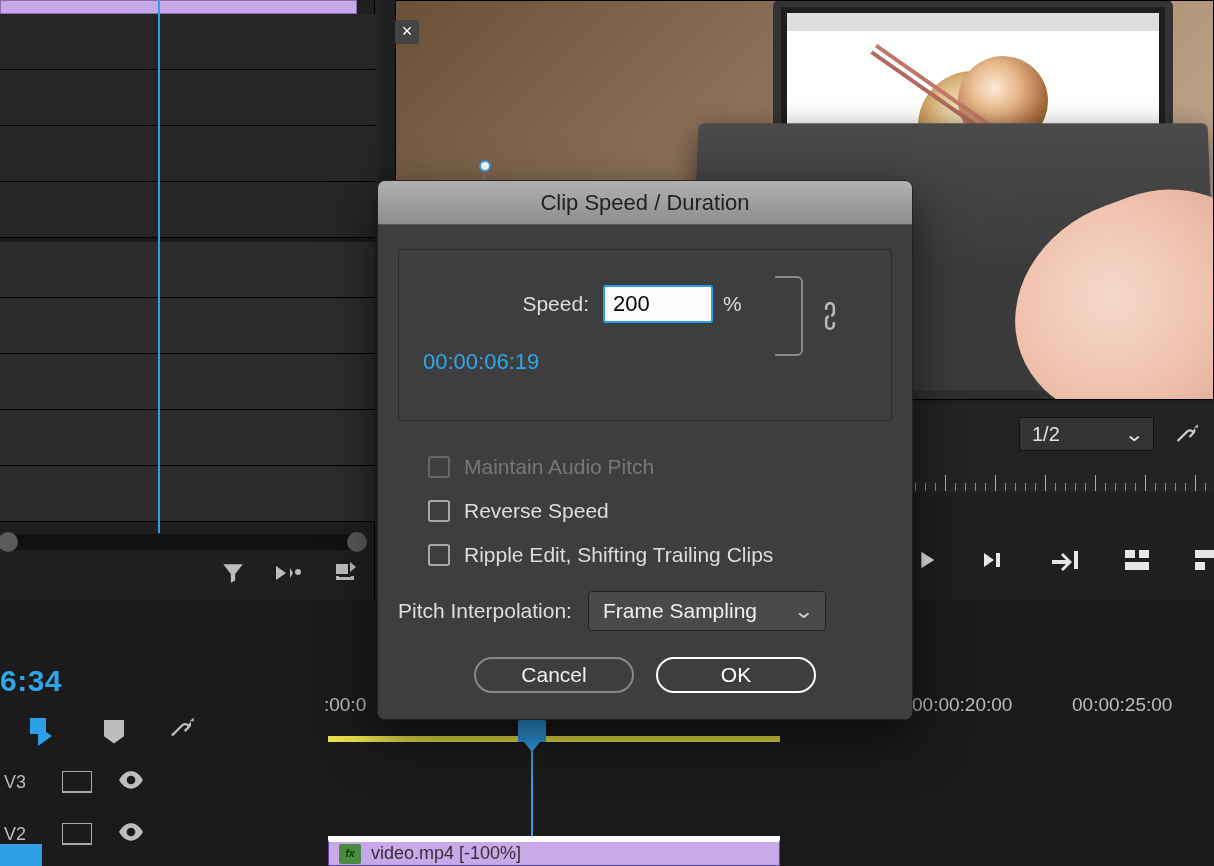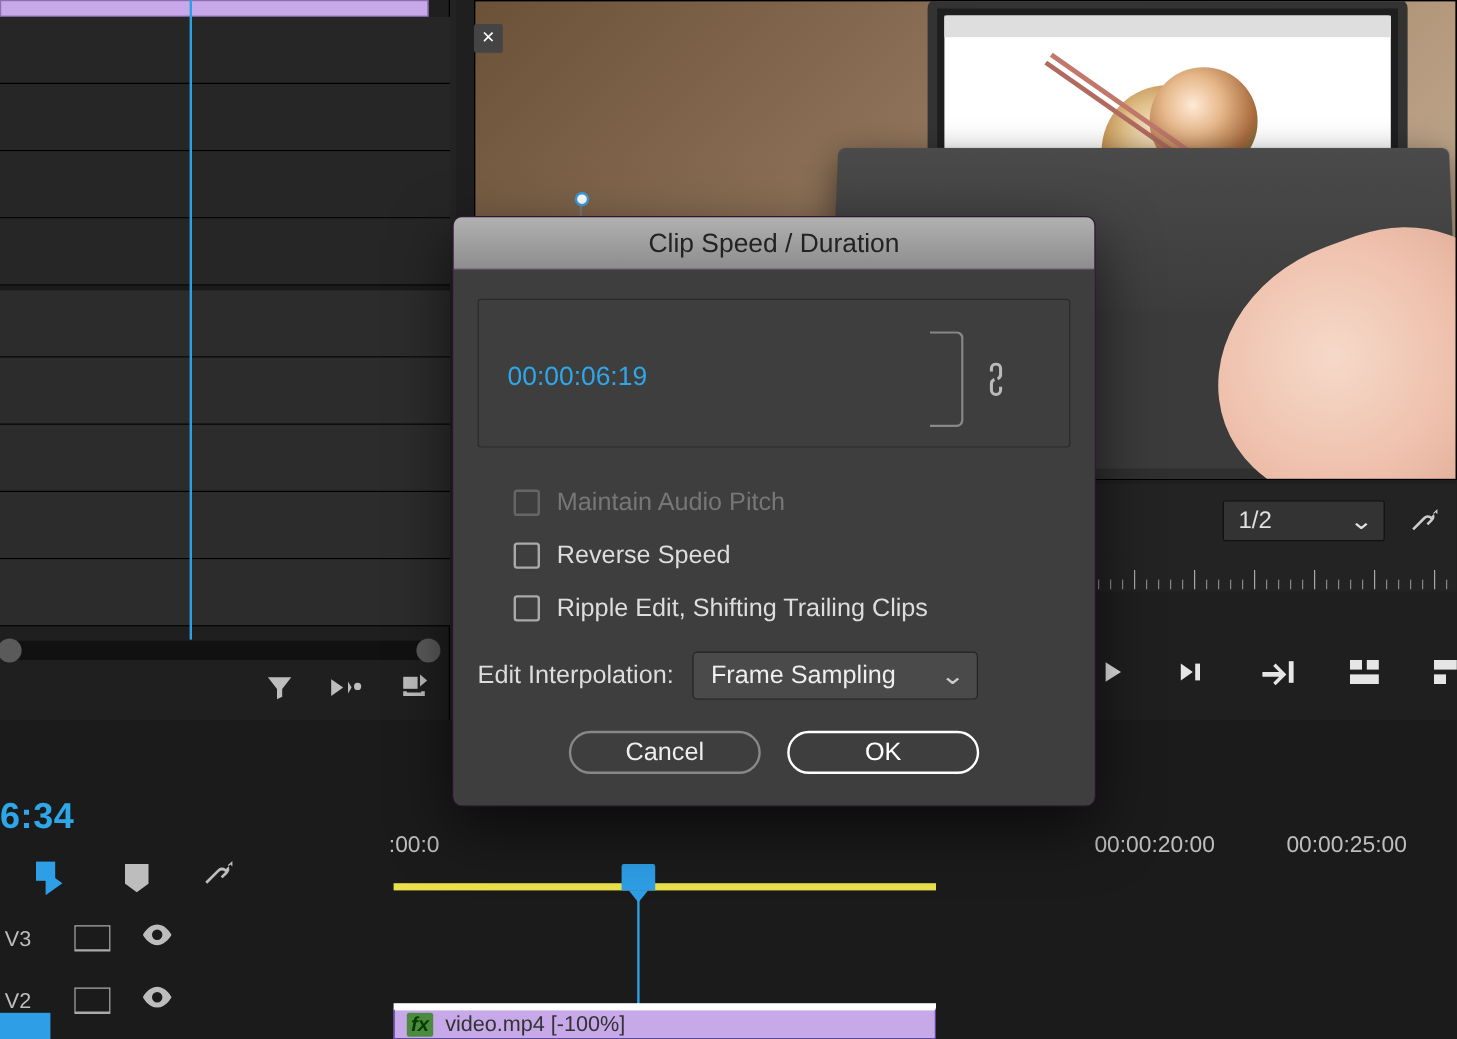--- a/index.html
+++ b/index.html
@@ -104,21 +104,21 @@
   .tl-yellow { position:absolute; left:328px; top:736px; width:452px; height:6px; background:#e9e04b; }
   .tl-marker { position:absolute; left:518px; top:720px; width:28px; height:22px; background:#2e9ee6; border-radius:2px 2px 0 0; }
   .tl-marker::after { content:""; position:absolute; left:50%; bottom:-10px; transform:translateX(-50%); width:0; height:0; border-left:8px solid transparent; border-right:8px solid transparent; border-top:10px solid #2e9ee6;}
   .tl-playline { position:absolute; left:531px; top:740px; width:2px; height:126px; background:#2e9ee6; }
 
   .vlabels { position:absolute; left:4px; top:756px; color:#bdbdbd; font-size:18px; }
   .vrow { height:52px; display:flex; align-items:center; gap:8px; }
   .track-toggle { display:inline-flex; width:30px; height:22px; border:1px solid #aaa; border-bottom:2px solid #aaa; margin-left:28px;}
   .eye { font-size:24px; margin-left:18px;}
   .clip-bottom { position:absolute; left:328px; top:840px; width:452px; height:26px; background:#c7a8e8; border:1px solid #5b479b; display:flex; align-items:center; gap:10px; padding-left:10px; color:#333; font-size:18px; border-top:2px solid #fff;}
-  .fx-badge { width:22px; height:20px; background:#4a8b3f; color:#083b00; font-size:17px; font-style:italic; font-weight:bold; display:flex; align-items:center; justify-content:center; border-radius:2px; }
+  .fx-badge { width:22px; height:20px; background:#4a8b3f; color:#083b00; font-size:10px; font-style:italic; font-weight:bold; display:flex; align-items:center; justify-content:center; border-radius:2px; }
   .clip-bottom-border { position:absolute; left:328px; top:836px; width:452px; height:4px; background:#fff; }
   .blue-seg { position:absolute; left:0; top:844px; width:42px; height:22px; background:#2e9ee6; }
 
   .chev { display:inline-block; transform: scaleX(1.2); }
 </style>
 </head>
 <body>
 
 <div class="bg-panel-left"></div>
 <div class="bg-panel-right"></div>
@@ -364,20 +364,25 @@
 <div class="clip-bottom-border"></div>
 <div class="clip-bottom">
   <span class="fx-badge">fx</span>
   <span>video.mp4 [-100%]</span>
 </div>
 
 <div class="dialog">
   <div class="dialog-title">Clip Speed / Duration</div>
   <div class="dialog-body">
     <div class="fieldset">
+      <div class="row">
+        <span class="lbl">Speed:</span>
+        <input class="speed-input" value="200" style="">
+        <span class="pct">%</span>
+      </div>
       <div class="row" style="margin-top:10px;">
         <span class="duration-val">00:00:06:19</span>
       </div>
       <div class="link-bracket"></div>
       <span class="link-icon">
         <svg width="22" height="28" viewBox="0 0 14 22" fill="none" stroke="#bbb" stroke-width="2">
             <path d="M4 6V4a3 3 0 016 0v4a3 3 0 01-2 2.8"></path>
             <path d="M10 16v2a3 3 0 01-6 0v-4a3 3 0 012-2.8"></path>
           </svg>
       </span>
@@ -392,21 +397,21 @@
         <span class="chkbox"></span>
         <span>Reverse Speed</span>
       </label>
       <label class="chk">
         <span class="chkbox"></span>
         <span>Ripple Edit, Shifting Trailing Clips</span>
       </label>
     </div>
 
     <div class="interp-row">
-      <span class="lbl2">Edit Interpolation:</span>
+      <span class="lbl2">Pitch Interpolation:</span>
       <div class="select">
         <span>Frame Sampling</span>
         <span class="chev">⌄</span>
       </div>
     </div>
 
     <div class="dialog-buttons">
       <div class="btn">Cancel</div>
       <div class="btn primary">OK</div>
     </div>

